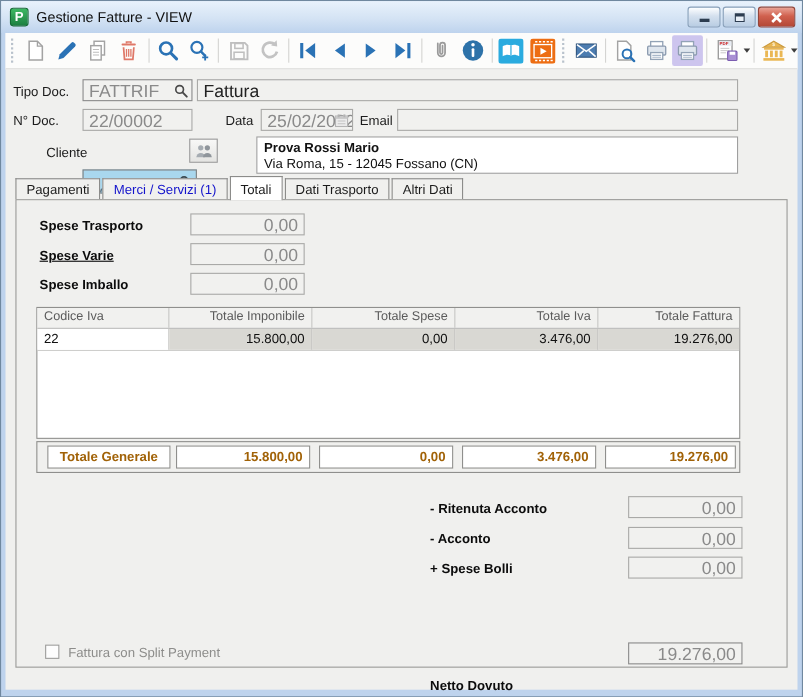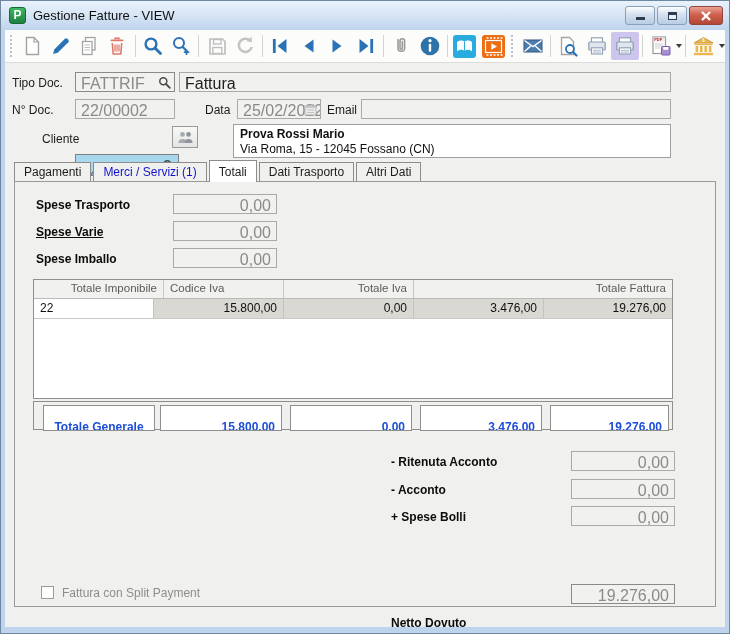--- a/index.html
+++ b/index.html
@@ -79,21 +79,21 @@
   .iva-row{ display:flex; height:20px; border-bottom:1px solid #c9c9c7; }
   .iva-row .c{ font-size:12px; color:#101010; padding:2px 6px; border-right:1px solid #c3c3c1;
     background:#d9d8d3; text-align:right; white-space:nowrap; overflow:hidden; }
   .iva-row .c.first{ background:#fff; text-align:left; }
   .w0{ flex:0 0 120px; } .w1{ flex:0 0 130px; } .wl{ flex:1 1 auto; border-right:none !important; }
 
   
   .tg-strip{ position:absolute; left:18px; top:219px; width:640px; height:29px;
     background:#f0f0ee; border:1px solid #8f8f8d; }
   .tg-box{ position:absolute; top:3px; height:21px; background:#fff; border:1px solid #8f8f8d;
-    font-size:12px; font-weight:bold; color:#1d4ed8; line-height:19px; padding:12px 6px;
+    font-size:12px; font-weight:bold; color:#a16207; line-height:19px; padding:0 6px;
     white-space:nowrap; overflow:hidden; }
 
   .checkbox{ position:absolute; width:13px; height:13px; background:#fdfdfd; border:1px solid #9c9c9a; }
   .gray-lbl{ position:absolute; font-size:12px; color:#8d8d8b; }
 
   svg{ display:block; }
 </style>
 </head>
 <body>
 
@@ -371,22 +371,23 @@
       <div class="fld num" style="left:158px; top:39px; width:104px;">
         <span>0,00</span>
       </div>
       <span class="blbl" style="left:21px; top:70px;">Spese Imballo</span>
       <div class="fld num" style="left:158px; top:66px; width:104px;">
         <span>0,00</span>
       </div>
 
       <div class="iva-wrap">
         <div class="iva-head">
+          <div class="c w0">Codice Iva</div>
           <div class="c w1 num">Totale Imponibile</div>
-          <div class="c w0">Codice Iva</div>
+          <div class="c w1 num">Totale Spese</div>
           <div class="c w1 num">Totale Iva</div>
           <div class="c w1 wl num">Totale Fattura</div>
         </div>
         <div class="iva-row">
           <div class="c w0 first">22</div>
           <div class="c w1">15.800,00</div>
           <div class="c w1">0,00</div>
           <div class="c w1">3.476,00</div>
           <div class="c w1 wl">19.276,00</div>
         </div>

